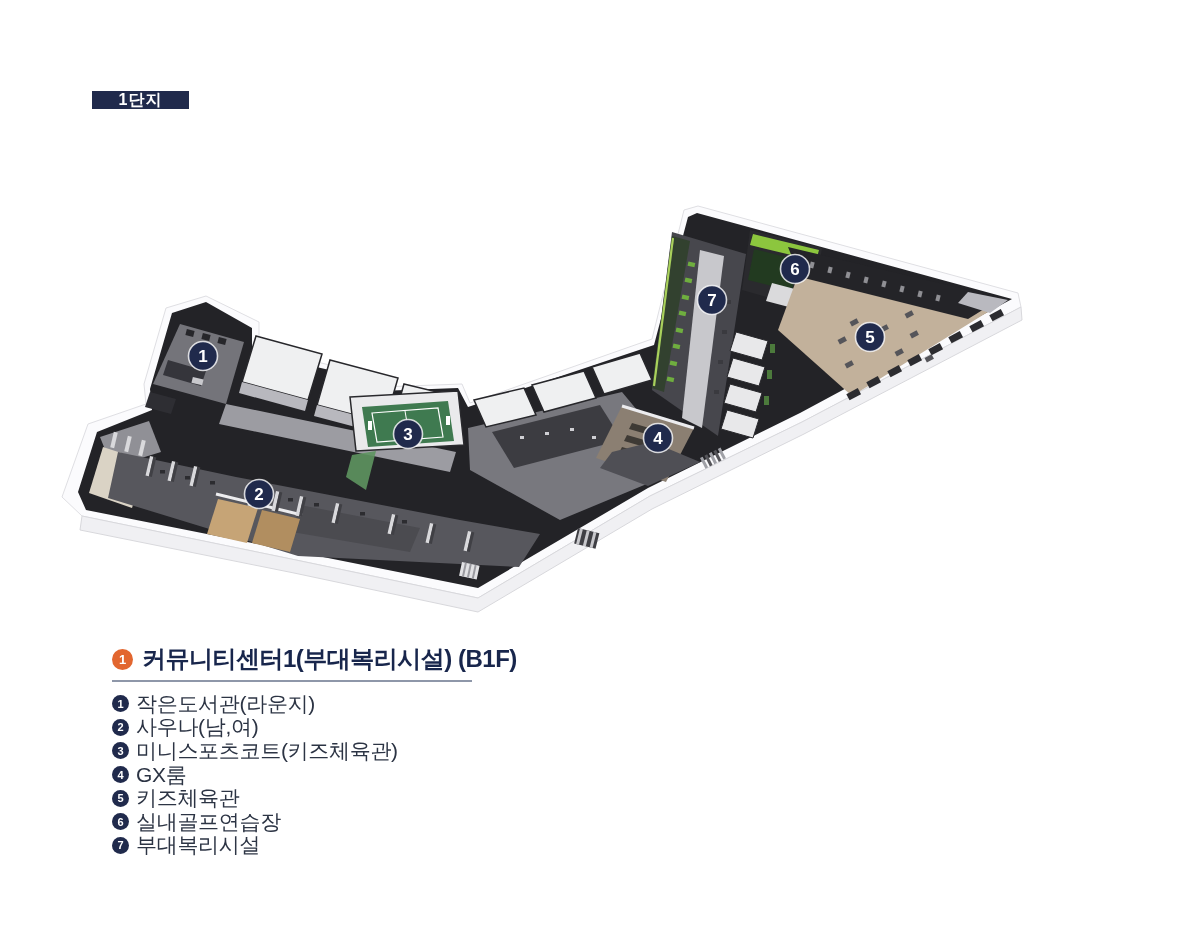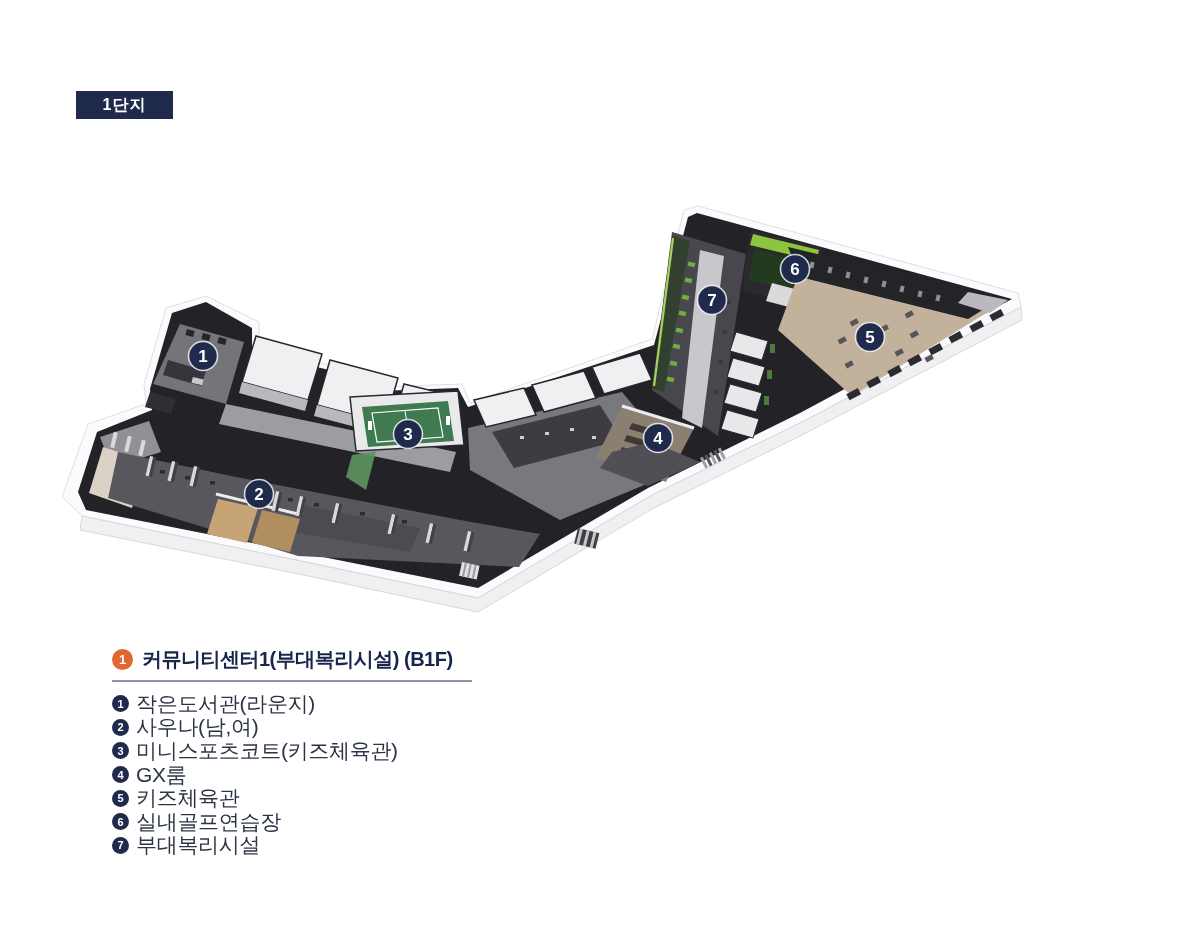--- a/index.html
+++ b/index.html
@@ -1,28 +1,28 @@
 <!DOCTYPE html>
 <html><head>
 <meta charset="utf-8">
 <style>
   html,body{margin:0;padding:0;background:#ffffff;}
   .stage{position:relative;width:1200px;height:946px;background:#ffffff;overflow:hidden;
          font-family:"Liberation Sans","DejaVu Sans",sans-serif;}
-  .badge{position:absolute;left:76px;top:91px;width:97px;height:28px;background:#202a4c;
+  .badge{position:absolute;left:92px;top:91px;width:97px;height:18px;background:#202a4c;
          color:#fff;font-size:16px;font-weight:bold;letter-spacing:1px;
          display:flex;align-items:center;justify-content:center;}
   .plan{position:absolute;left:0;top:0;width:1200px;height:946px;}
   .legend{position:absolute;left:112px;top:646px;width:420px;}
   .legend-title-row{display:flex;align-items:center;gap:9px;height:26px;}
   .num-circle{display:inline-flex;align-items:center;justify-content:center;border-radius:50%;
          color:#fff;font-weight:bold;flex:0 0 auto;}
   .num-circle.orange{width:21px;height:21px;background:#e2662f;font-size:13px;}
   .num-circle.navy{width:17px;height:17px;background:#202a4c;font-size:11px;}
-  .legend-title{font-size:20px;font-weight:bold;color:#18264c;letter-spacing:-0.5px;}
+  .legend-title{font-size:24px;font-weight:bold;color:#18264c;letter-spacing:-0.5px;}
   .legend-underline{margin-top:8px;width:360px;border-bottom:2px solid #8e97a9;}
   .legend-items{list-style:none;margin:10px 0 0 0;padding:0;}
   .legend-items li{display:flex;align-items:center;gap:7px;height:23.6px;}
   .item-label{font-size:21px;color:#2c3444;font-weight:500;letter-spacing:-0.3px;}
   .marker circle{fill:#202a4c;stroke:#ffffff;stroke-opacity:.8;stroke-width:1.6;}
   .marker text{fill:#ffffff;font-size:17px;font-weight:bold;text-anchor:middle;
          font-family:"Liberation Sans","DejaVu Sans",sans-serif;}
 </style>
 </head>
 <body>

